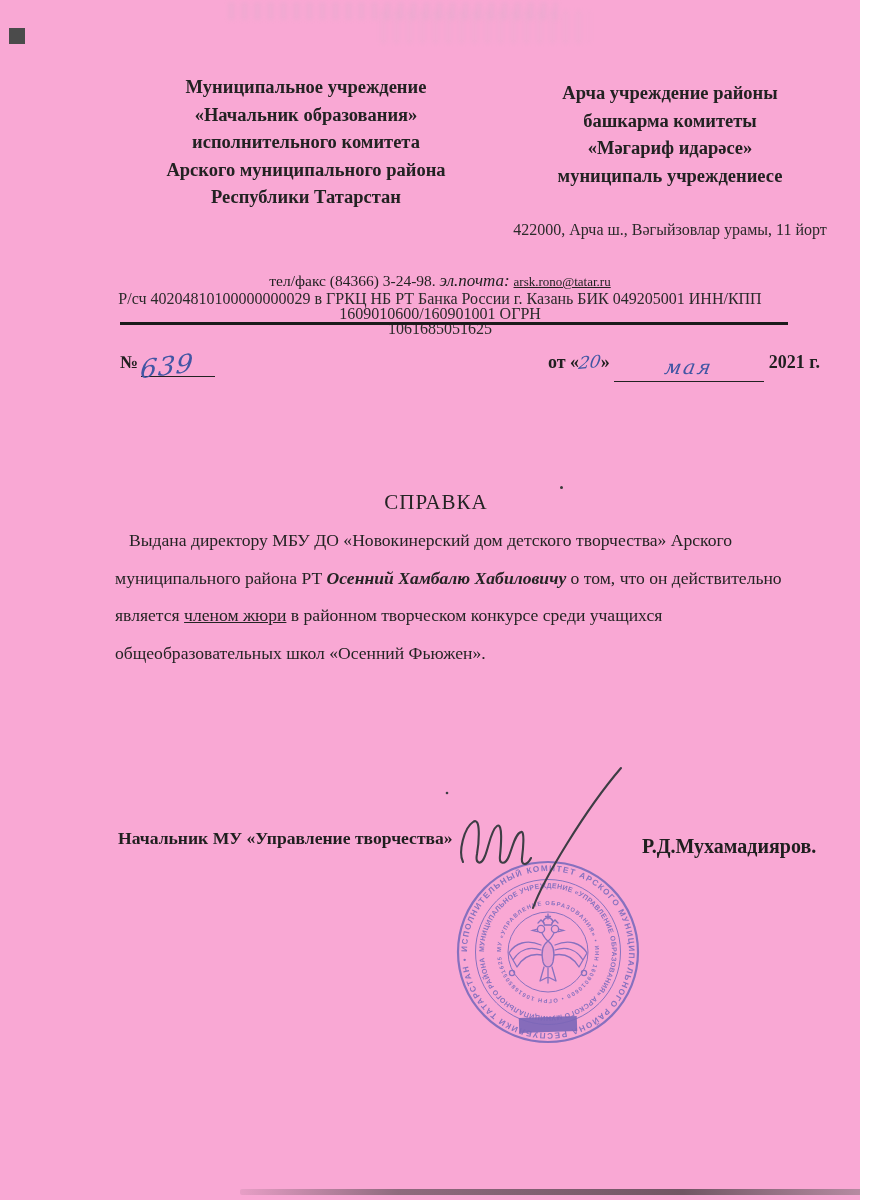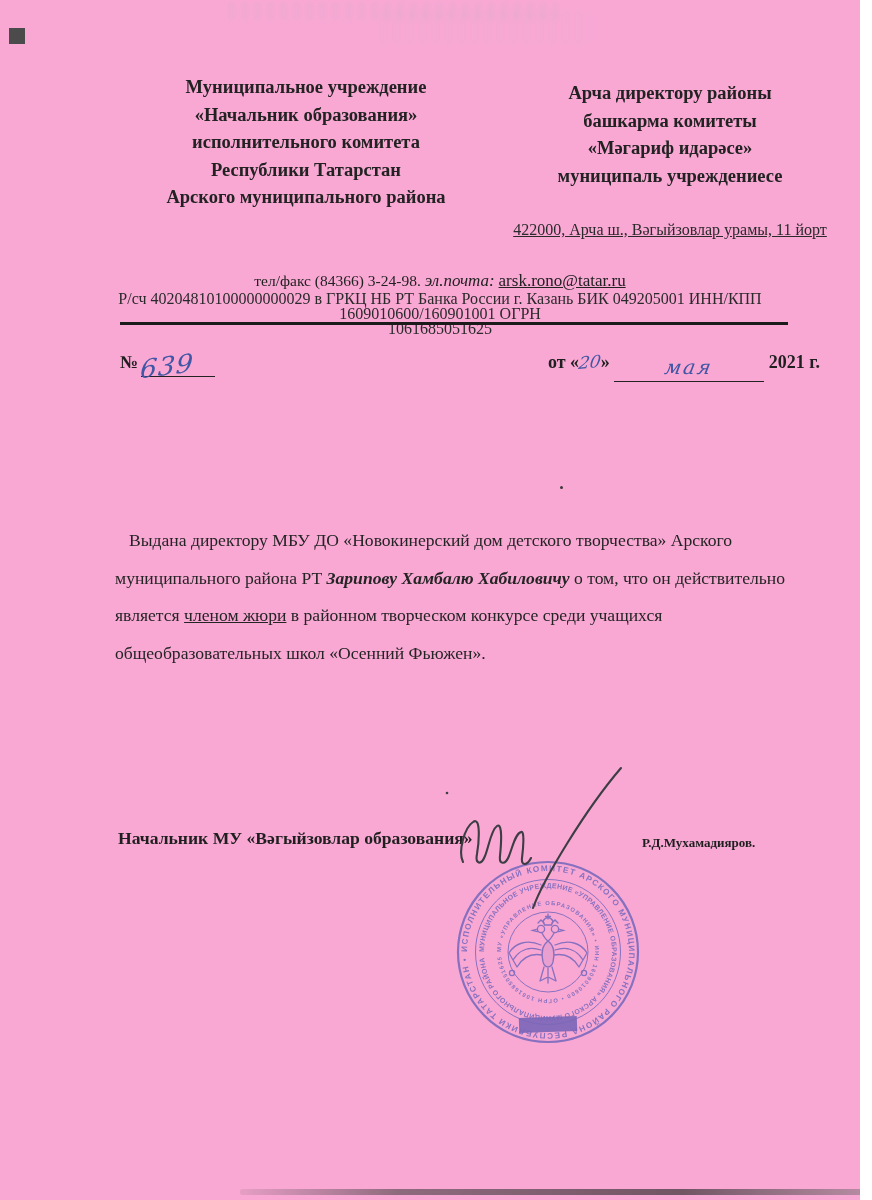--- a/index.html
+++ b/index.html
@@ -18,27 +18,27 @@
     background:linear-gradient(90deg, rgba(70,70,70,.10), rgba(55,55,55,.55) 25%, rgba(40,40,40,.65) 70%, rgba(110,110,110,.45)); }
   .scan-edge-r { position:absolute; left:860px; top:1178px; width:12px; height:18px; background:#c9c9c9; opacity:.8; }
   .speck { position:absolute; left:560px; top:486px; width:3px; height:3px; background:#3a3a3a; border-radius:50%; }
 
   
   .hdr { position:absolute; text-align:center; font-weight:bold; font-size:18.5px; line-height:27.5px; color:#222; }
   .hdr-left  { left:150px; top:74px;  width:312px; }
   .hdr-right { left:516px; top:80px;  width:308px; }
   .addr { position:absolute; text-align:center; font-size:16px; line-height:21px; color:#2a2a2a; }
   .addr-left  { left:150px; top:219px; width:312px; }
-  .addr-right { left:506px; top:219px; width:328px;text-decoration:underline; }
+  .addr-right { left:506px; top:219px; width:328px; }
 
   
   .contact { position:absolute; left:106px; top:271px; width:668px; text-align:center; }
   .contact-line1 { font-size:15.5px; color:#222; }
   .contact-line1 .bigpart { font-size:17px;font-style:italic; }
-  .email { font-size:17px; text-decoration:underline;font-family:Liberation Serif, serif; }
+  .email { font-size:13px; text-decoration:underline;font-family:Liberation Serif, serif; }
   .contact-line2, .contact-line3 { font-size:16px; line-height:15px; color:#2a2a2a; }
   .rule { position:absolute; left:120px; top:322px; width:668px; height:3px; background:#1b1b1b; }
 
   
   .refnum { position:absolute; left:120px; top:350px; font-weight:bold; font-size:18px; }
   .blank-short { display:inline-block; width:74px; margin-left:3px; border-bottom:1.8px solid #222; height:26px; vertical-align:-6px; text-align:left; }
   .refdate { position:absolute; left:548px; top:352px; font-weight:bold; font-size:18px; white-space:nowrap; }
   .blank-line { display:inline-block; width:150px; border-bottom:1.8px solid #222; height:26px; vertical-align:-6px; text-align:center; }
   .hand { font-style:italic; color:#4156a4; display:inline-block; font-family:"DejaVu Serif", serif; font-weight:normal; }
   .hand.num   { font-size:26px; transform:skewX(-12deg) rotate(-7deg) translateY(1px); letter-spacing:1px; }
@@ -46,46 +46,46 @@
   .hand.month { font-size:20px; transform:skewX(-10deg); letter-spacing:2px; }
 
   
   .title { position:absolute; left:0; top:490px; width:872px; text-align:center; font-size:21px; letter-spacing:1px; color:#242424; }
   .body-text { position:absolute; left:115px; top:522px; width:692px; margin:0; font-size:17.6px; line-height:37.5px; text-indent:14px; color:#242424; }
   .body-text .pname { font-weight:bold; font-style:italic; }
   .body-text .uline { text-decoration:underline; }
 
   
   .sig-label { position:absolute; left:118px; top:828px; font-weight:bold; font-size:17.6px; }
-  .sig-name  { position:absolute; left:642px; top:835px; font-weight:bold; font-size:13px; }
+  .sig-name  { position:absolute; left:642px; top:835px; font-weight:bold; font-size:20px; }
   .sig-svg   { position:absolute; left:425px; top:750px; z-index:3; }
 
   
   .stamp-svg { position:absolute; left:453px; top:857px; z-index:2; opacity:.9; }
   .stamp-svg text { font-family:"Liberation Sans", sans-serif; font-weight:bold; fill:#7b6bbd; }
 </style>
 </head>
 <body>
 
 <div class="page">
 
   <div class="corner-mark"></div>
   <div class="bleed b1"></div>
   <div class="bleed b2"></div>
 
   <div class="hdr hdr-left">
     <div>Муниципальное учреждение</div>
     <div>«Начальник образования»</div>
     <div>исполнительного комитета</div>
+    <div>Арского муниципального района</div>
     <div>Республики Татарстан</div>
-    <div>Арского муниципального района</div>
   </div>
 
   <div class="hdr hdr-right">
-    <div>Арча директору районы</div>
+    <div>Арча учреждение районы</div>
     <div>башкарма комитеты</div>
     <div>«Мәгариф идарәсе»</div>
     <div>муниципаль учреждениесе</div>
   </div>
   <div class="addr addr-right">422000, Арча ш., Вәгыйзовлар урамы, 11 йорт</div>
 
   <div class="contact">
     <div class="contact-line1">
       <span>тел/факс (84366) 3-24-98.</span>
       <span class="bigpart">эл.почта:</span>
@@ -100,24 +100,25 @@
     <span>№</span><span class="blank-short"><span class="hand num">639</span></span>
   </div>
   <div class="refdate">
     <span>от «</span><span class="hand day">20</span><span>»</span>
     <span class="blank-line"><span class="hand month">мая</span></span>
     <span>2021 г.</span>
   </div>
 
   <div class="speck"></div>
 
+  <div class="title">СПРАВКА</div>
 
-  <p class="body-text"><span>Выдана директору МБУ ДО «Новокинерский дом детского творчества» Арского муниципального района РТ </span><span class="pname">Зарипову Хамбалю Хабиловичу</span><span> о том, что он действительно является </span><span class="uline">членом жюри</span><span>  в районном творческом конкурсе  среди учащихся общеобразовательных школ «Осенний Фьюжен».</span></p>
+  <p class="body-text"><span>Выдана директору МБУ ДО «Новокинерский дом детского творчества» Арского муниципального района РТ </span><span class="pname">Осенний Хамбалю Хабиловичу</span><span> о том, что он действительно является </span><span class="uline">членом жюри</span><span>  в районном творческом конкурсе  среди учащихся общеобразовательных школ «Осенний Фьюжен».</span></p>
 
-  <div class="sig-label">Начальник МУ «Вәгыйзовлар образования»</div>
+  <div class="sig-label">Начальник МУ «Управление творчества»</div>
   <div class="sig-name">Р.Д.Мухамадияров.</div>
 
   <svg class="stamp-svg" width="190" height="190" viewBox="0 0 190 190">
     <defs>
       <path id="rp1" d="M 14 95 a 81 81 0 1 1 162 0 a 81 81 0 1 1 -162 0"></path>
       <path id="rp2" d="M 31 95 a 64 64 0 1 1 128 0 a 64 64 0 1 1 -128 0"></path>
       <path id="rp3" d="M 48 95 a 47 47 0 1 1 94 0 a 47 47 0 1 1 -94 0"></path>
     </defs>
     <g stroke="#7b6bbd" fill="none">
       <circle cx="95" cy="95" r="90" stroke-width="2.2"></circle>

